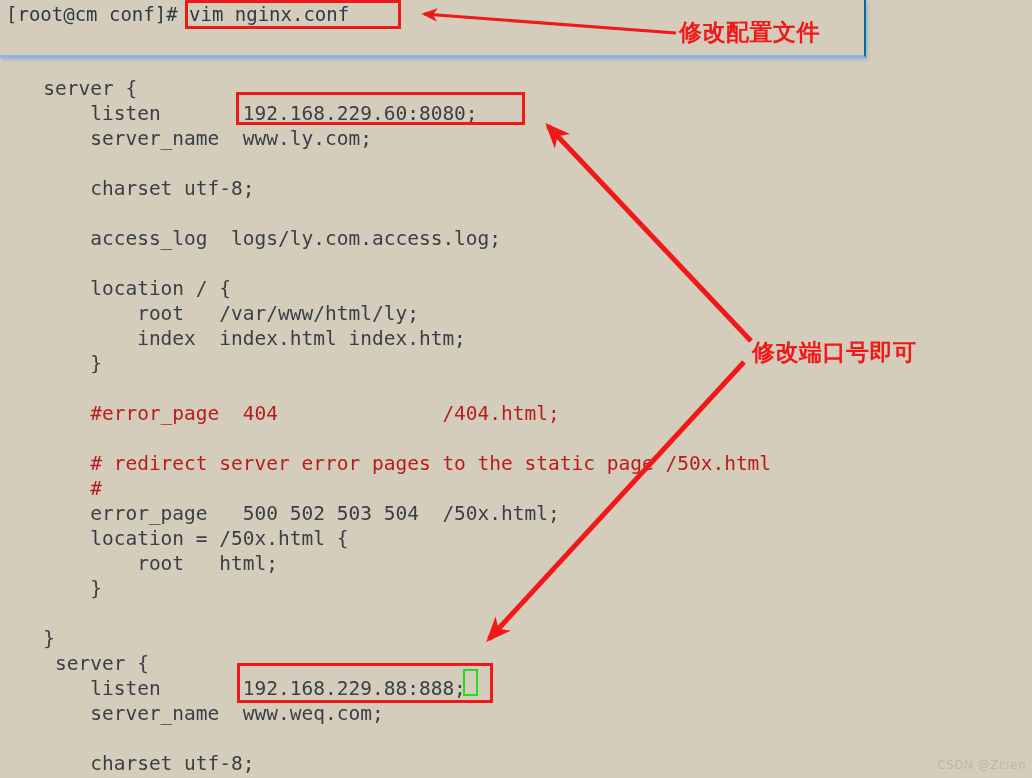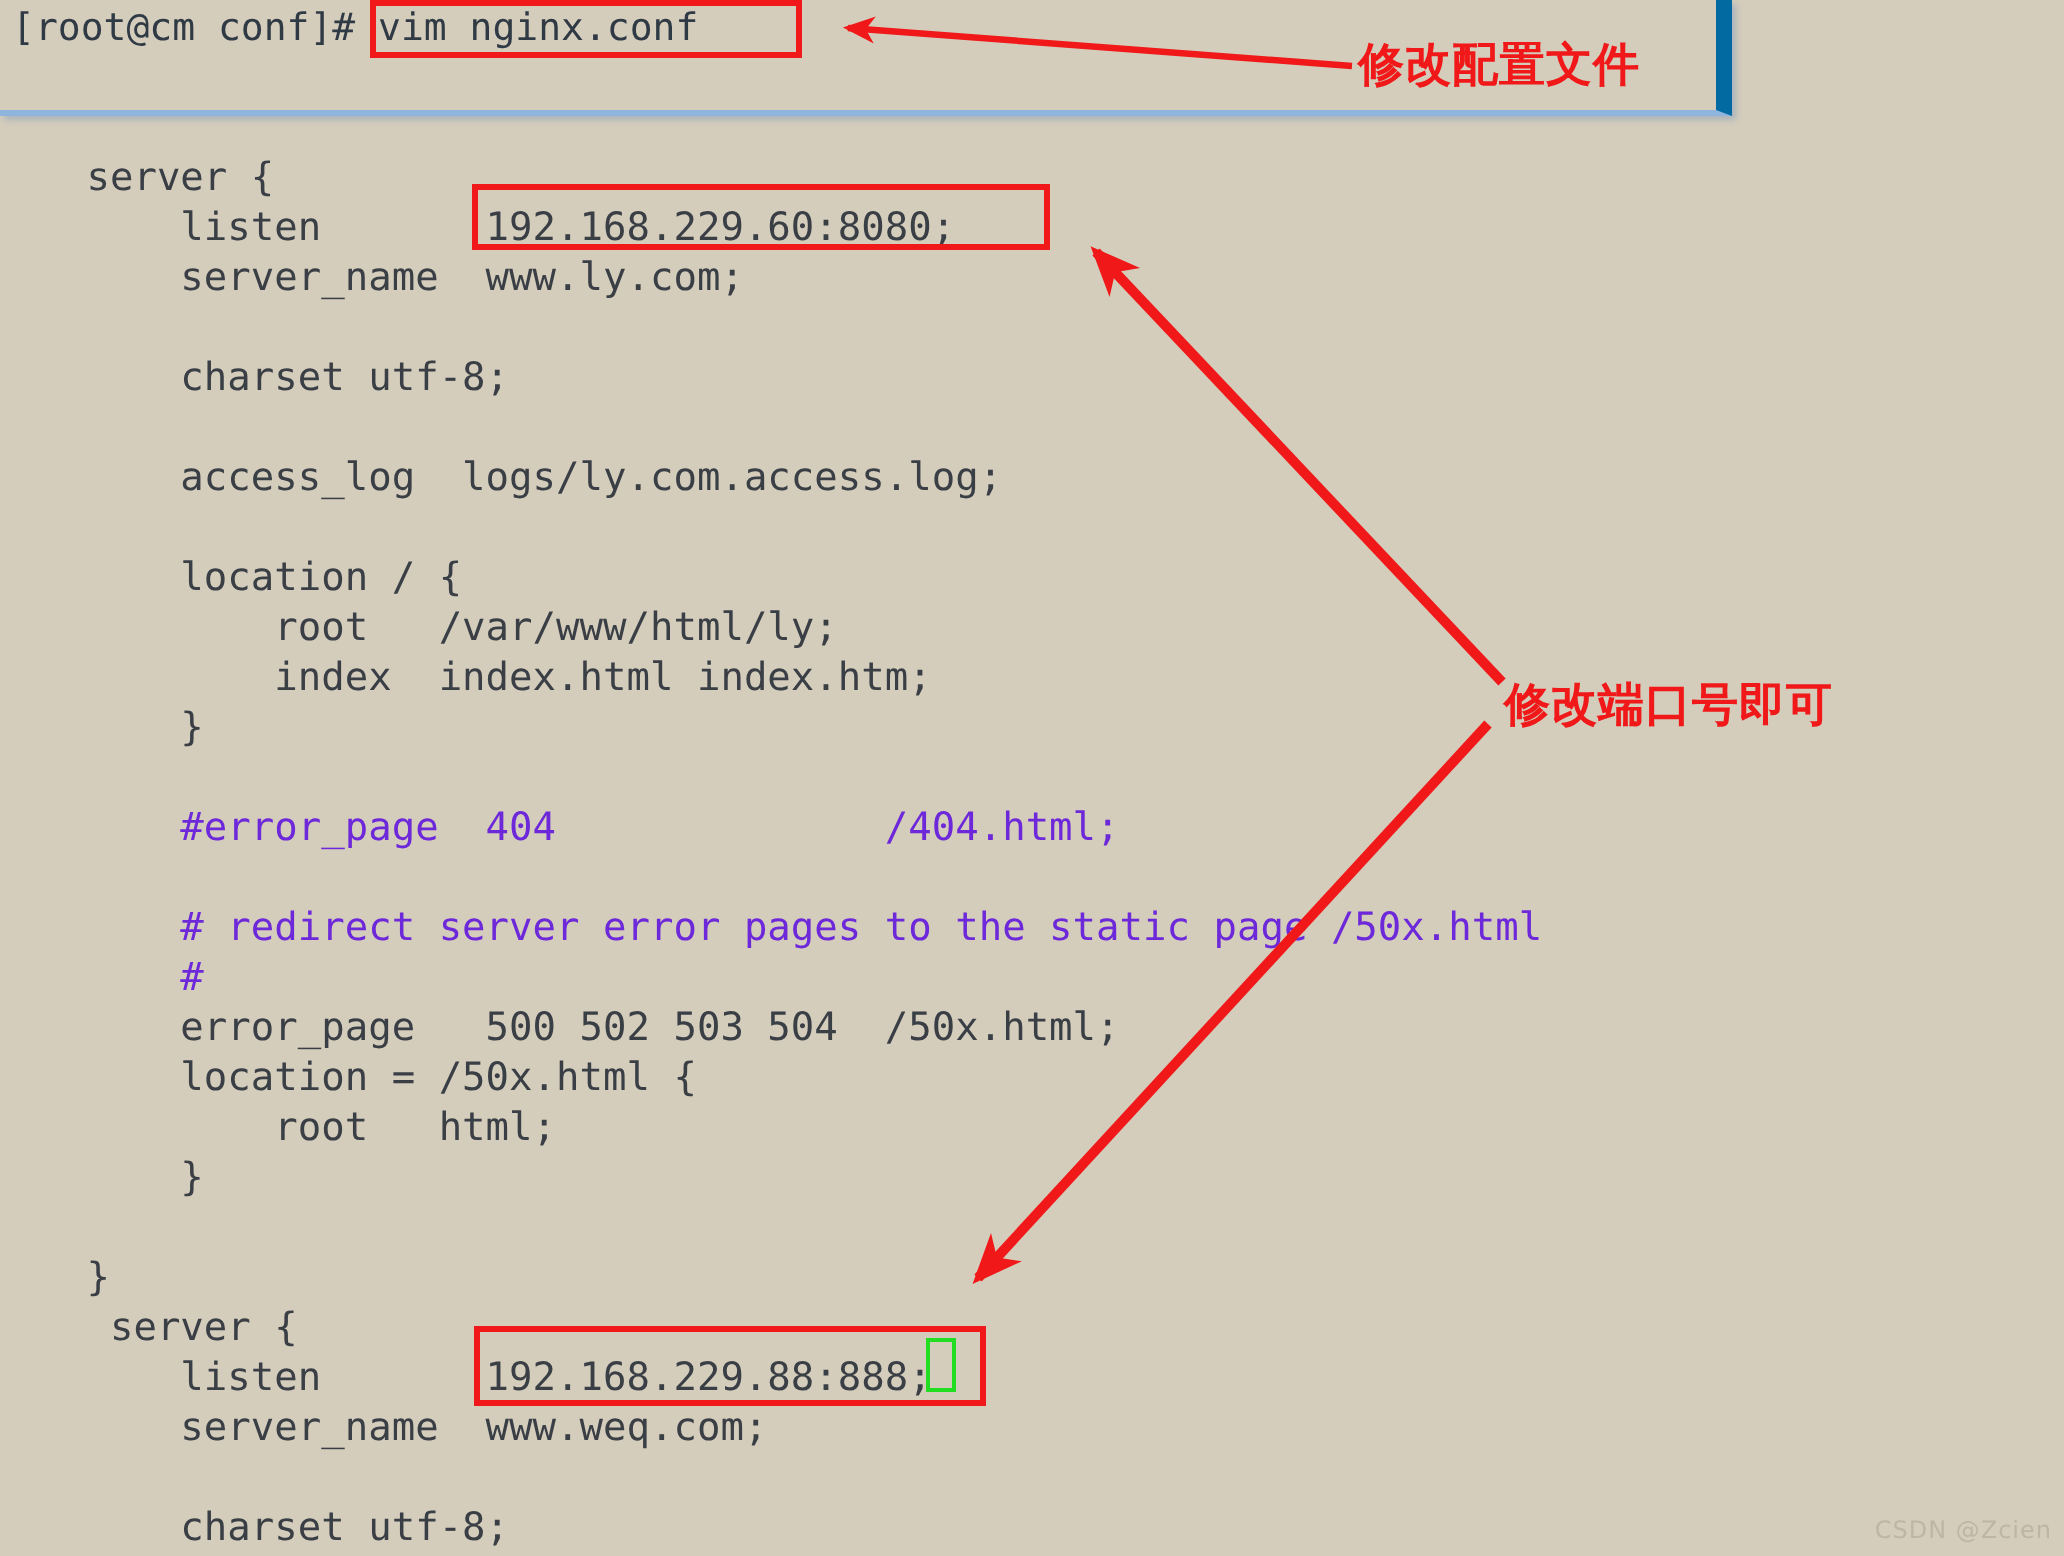--- a/index.html
+++ b/index.html
@@ -18,21 +18,21 @@
 
   
   #terminal-window {
     position: absolute;
     left: 0;
     top: 0;
     width: 866px;
     height: 58px;
     background: #d5cdbc;
     box-sizing: border-box;
-    border-right: 8px solid #0369a1;
+    border-right: 2px solid #0369a1;
     border-bottom: 3px solid #8fb4de;
     box-shadow: 2px 2px 3px rgba(120,150,190,0.45);
   }
   #prompt-line {
     position: absolute;
     left: 6px;
     top: 2px;
     white-space: pre;
     font-size: 19px;
     line-height: 24px;
@@ -47,21 +47,21 @@
     left: 8px;
     top: 76px;
     width: 1010px;
     font-size: 19.5px;
     line-height: 25px;
     color: #3a3f46;
     white-space: pre;
   }
   .code-line { white-space: pre; height: 25px; }
   .code-line.blank { color: transparent; }
-  .comment { color: #6d28d9; }
+  .comment { color: #b91c1c; }
 
   
   .hl-box {
     position: absolute;
     border: 3px solid #f01818;
     box-sizing: border-box;
     pointer-events: none;
   }
   #box-command   { left: 185px; top: 0px;   width: 216px; height: 29px; }
   #box-listen-1  { left: 236px; top: 92px;  width: 289px; height: 33px; }

